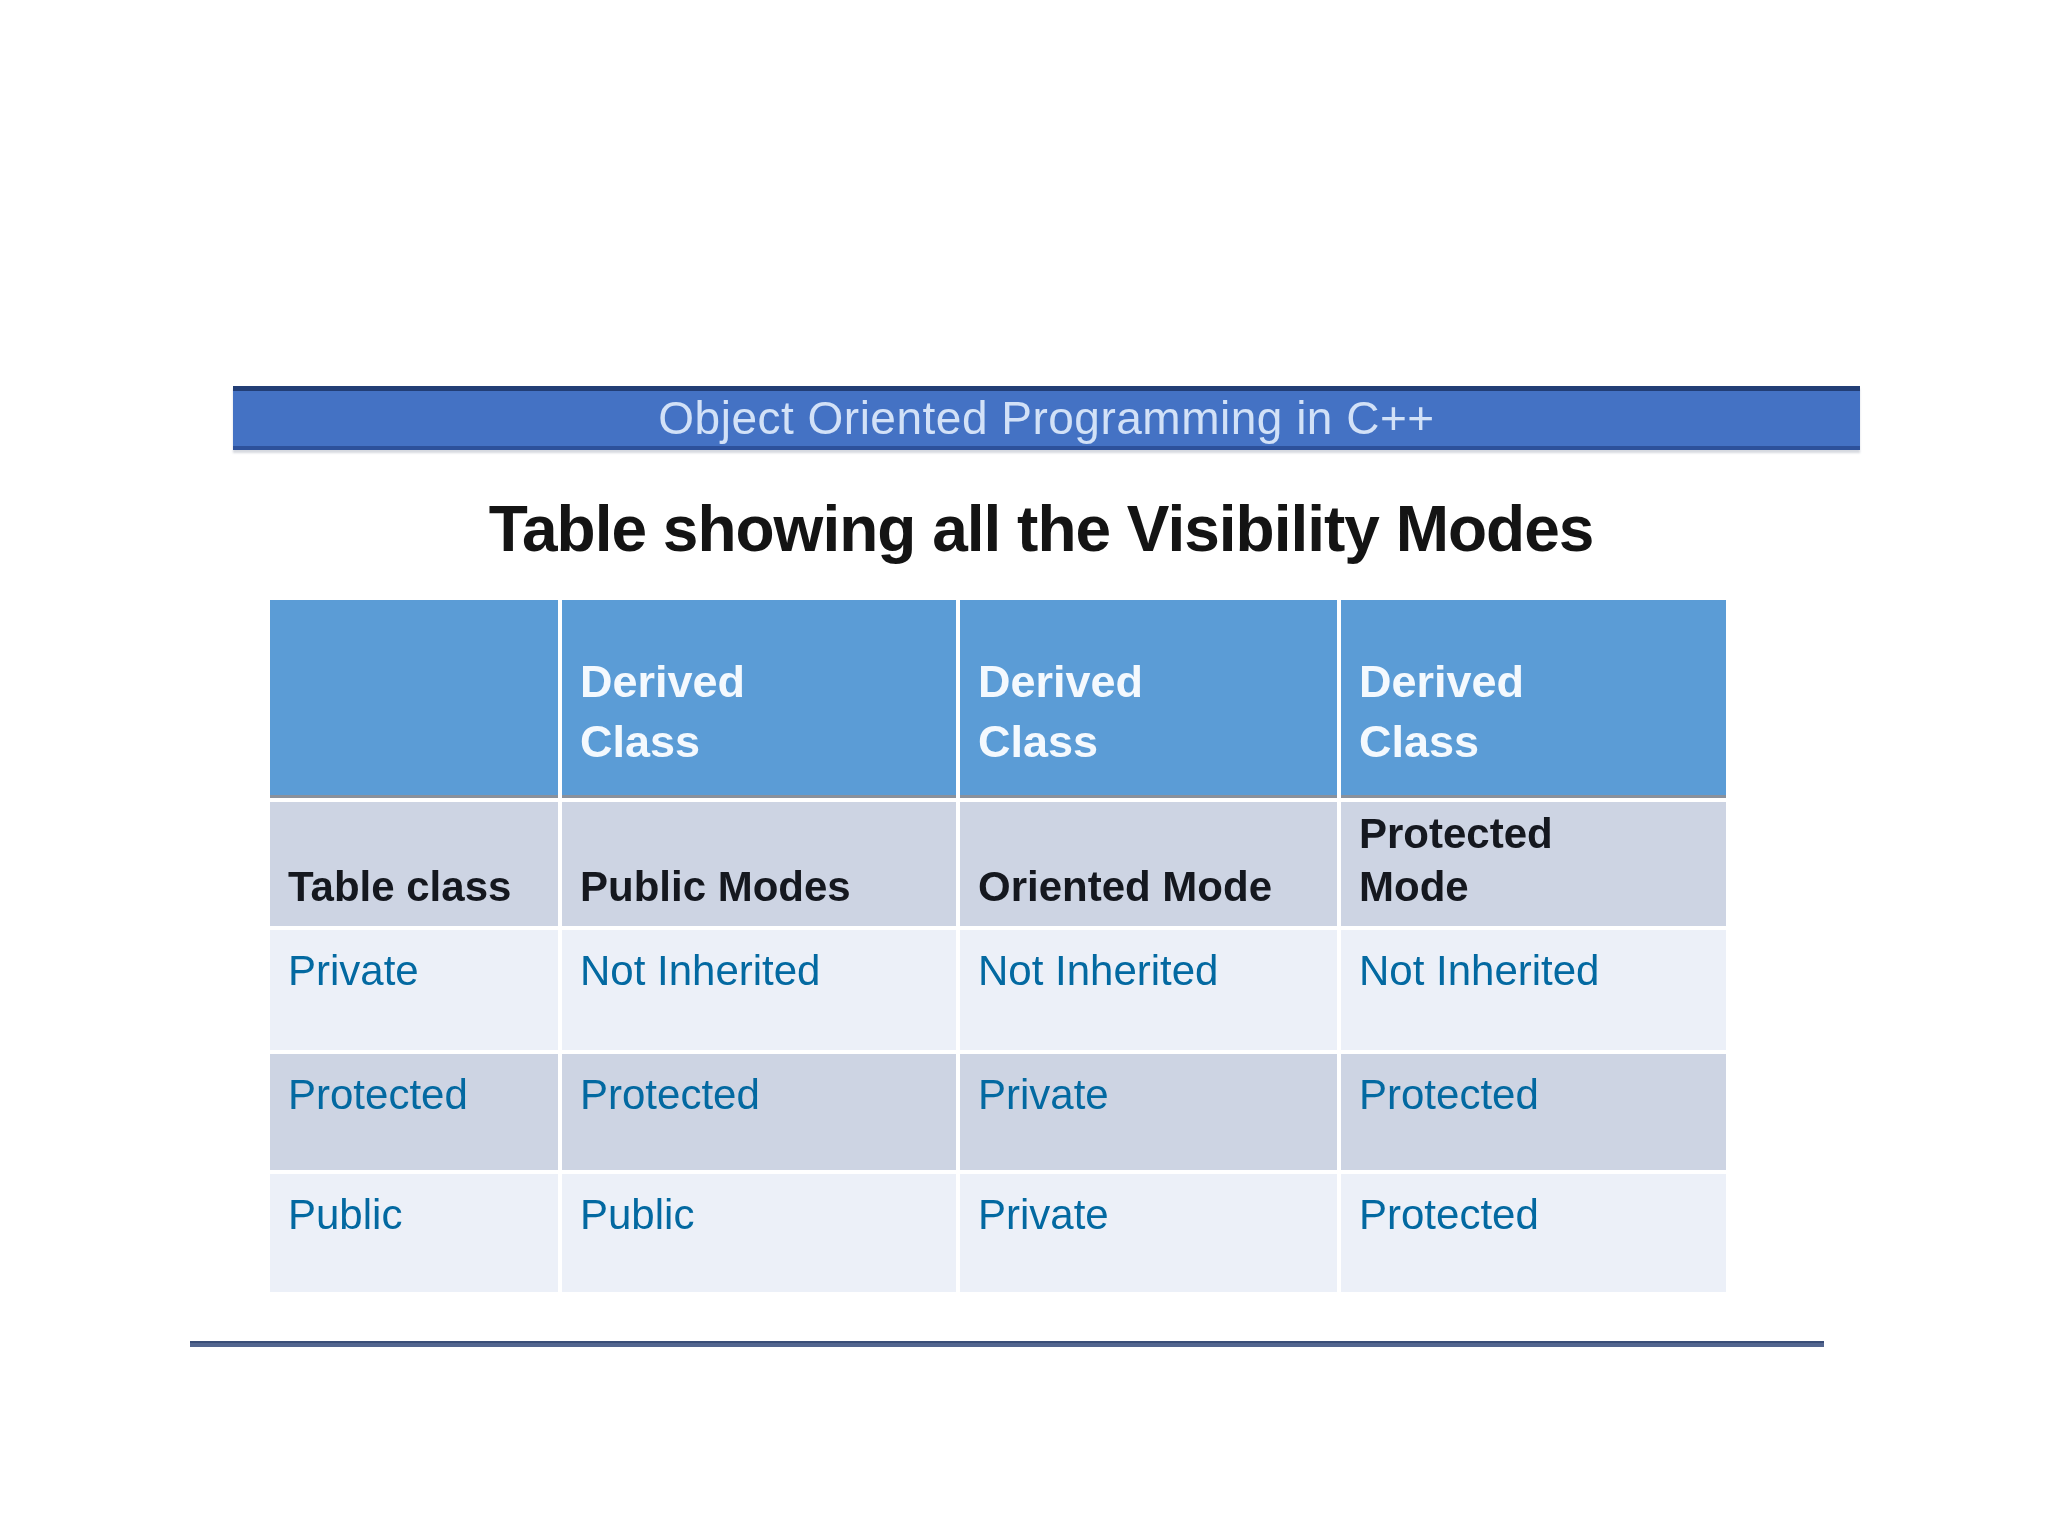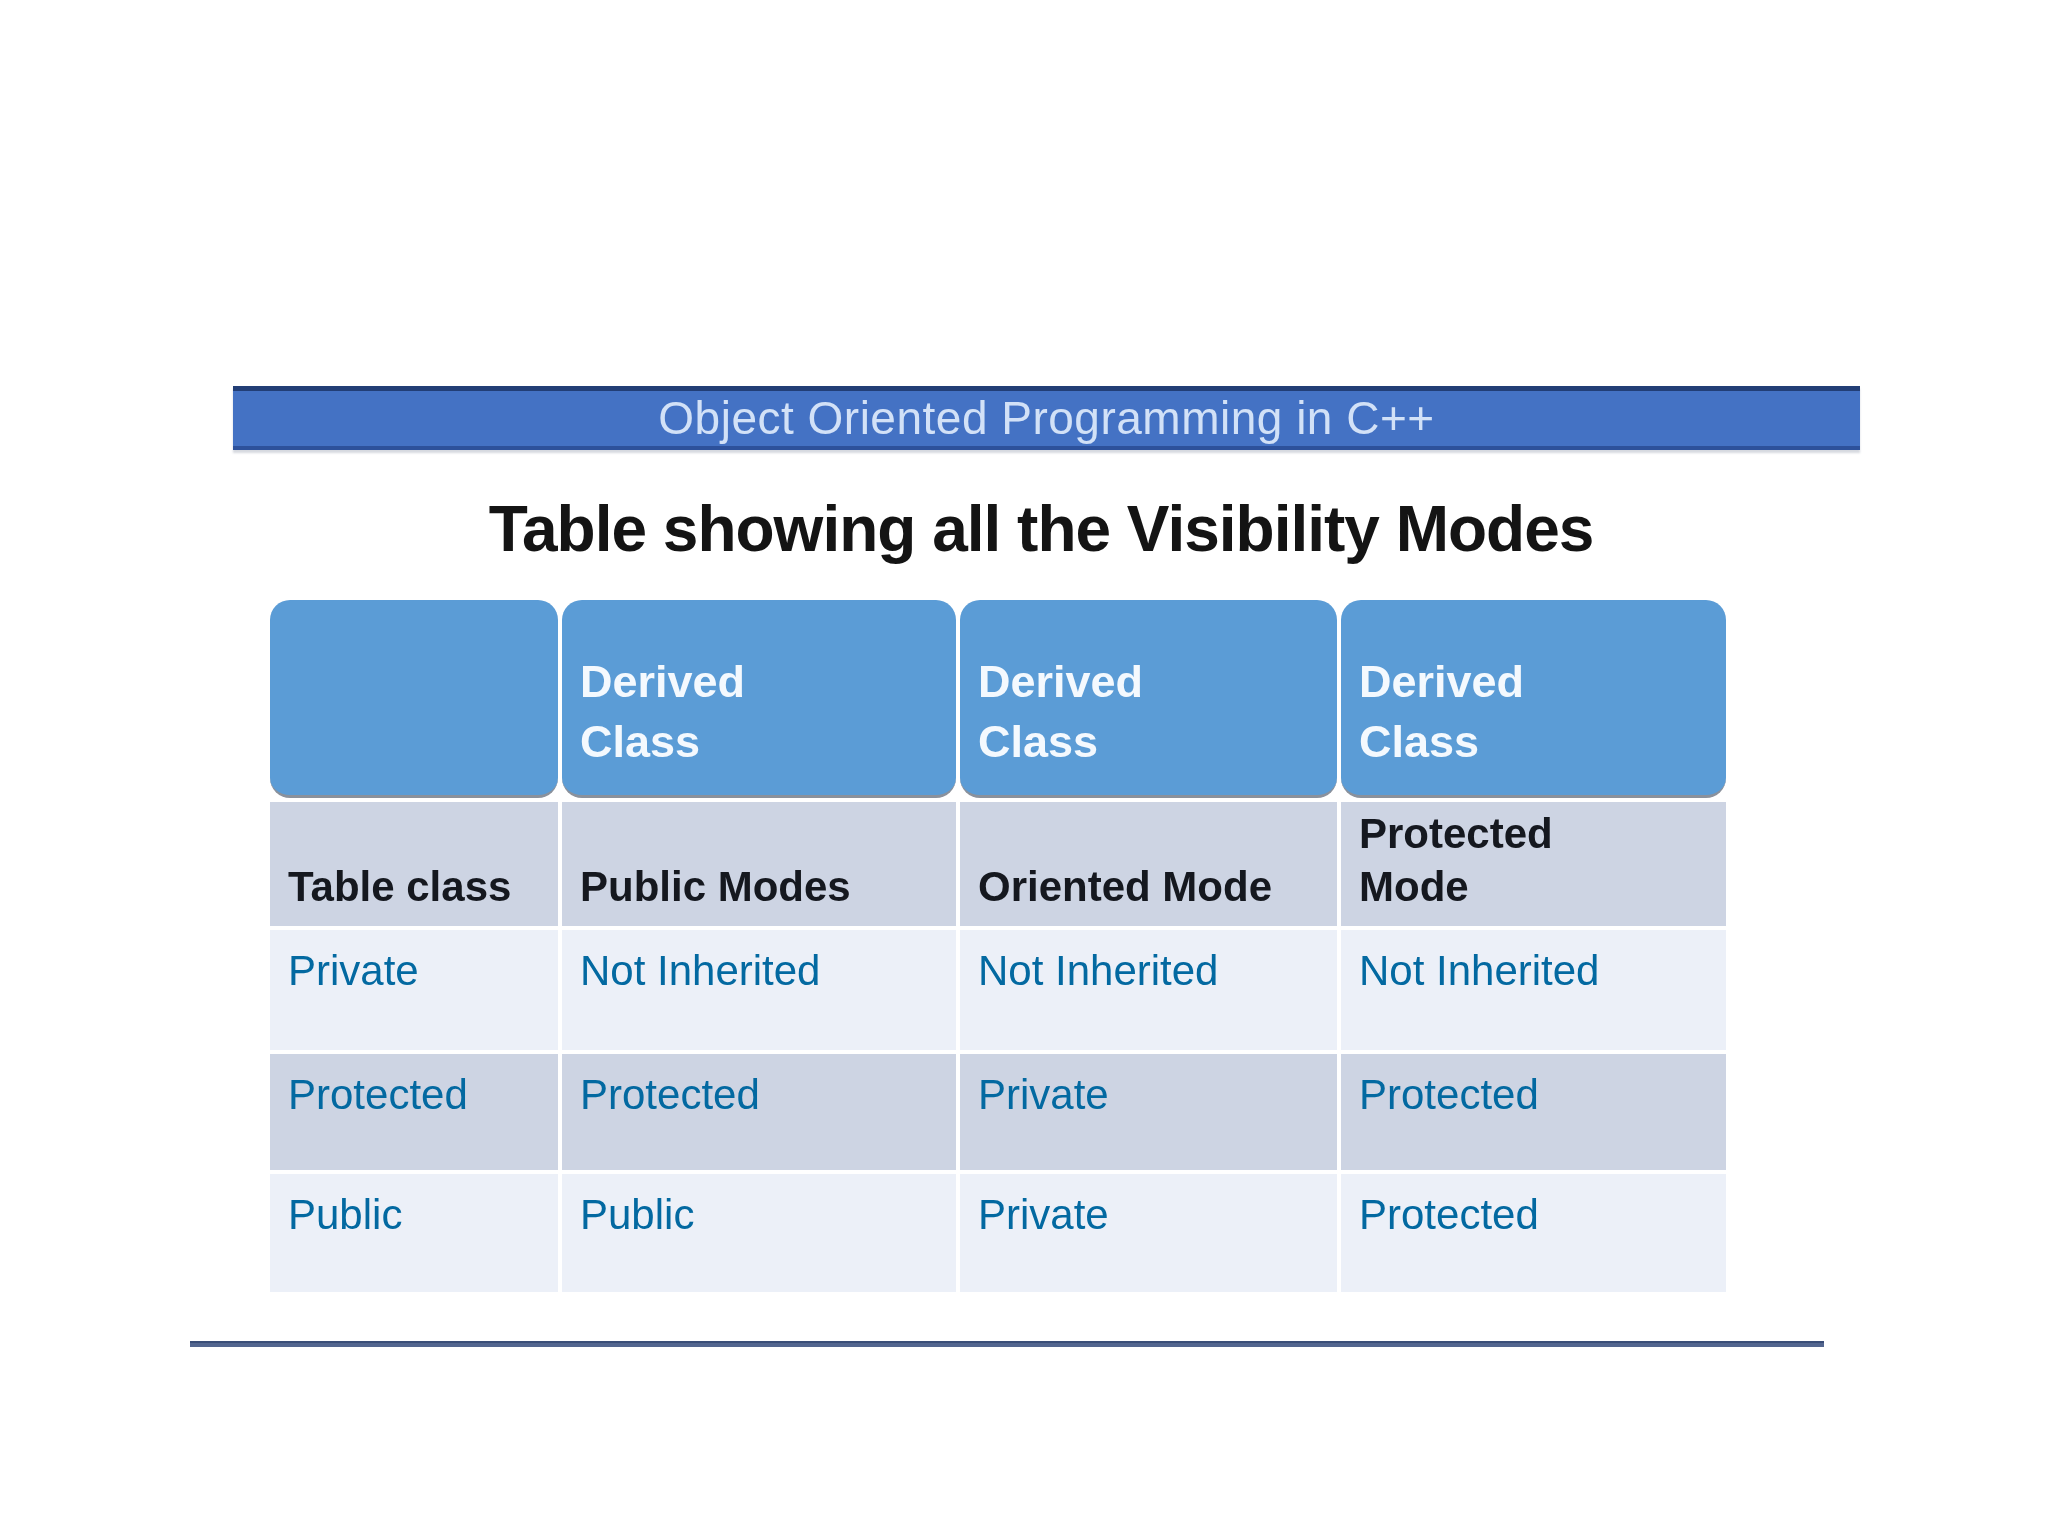--- a/index.html
+++ b/index.html
@@ -79,21 +79,20 @@
   }
   .cell.head {
     background: #5b9cd6;
     border-bottom: 3px solid #8a919c;
     align-items: flex-end;
     padding: 0 6px 22px 18px;
     font-weight: bold;
     font-size: 45px;
     line-height: 1.35;
     color: #f4f9fe;
-    border-radius: 20px;
   }
   .cell.mode {
     background: #cdd4e3;
     align-items: flex-end;
     padding: 0 6px 13px 18px;
     font-weight: bold;
     color: #15181f;
     line-height: 1.25;
   }
   .cell.dark  { background: #cdd4e3; }

